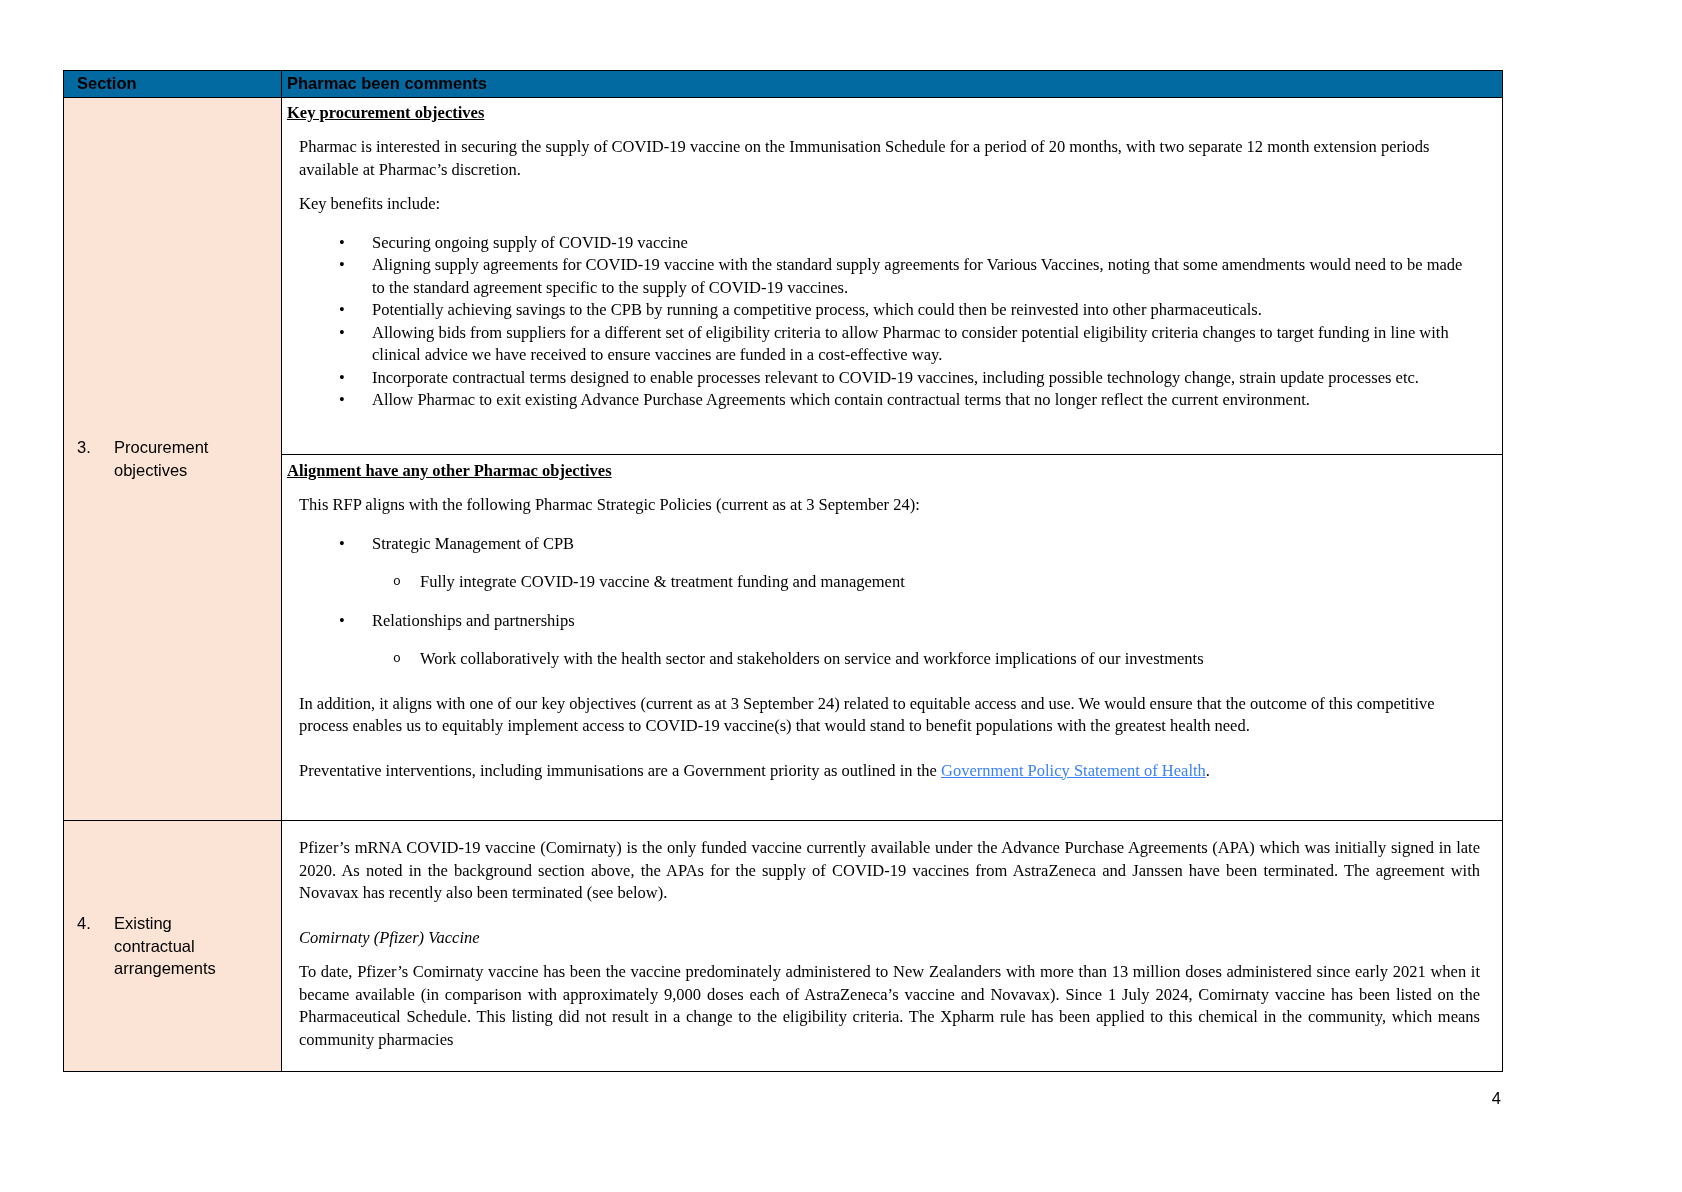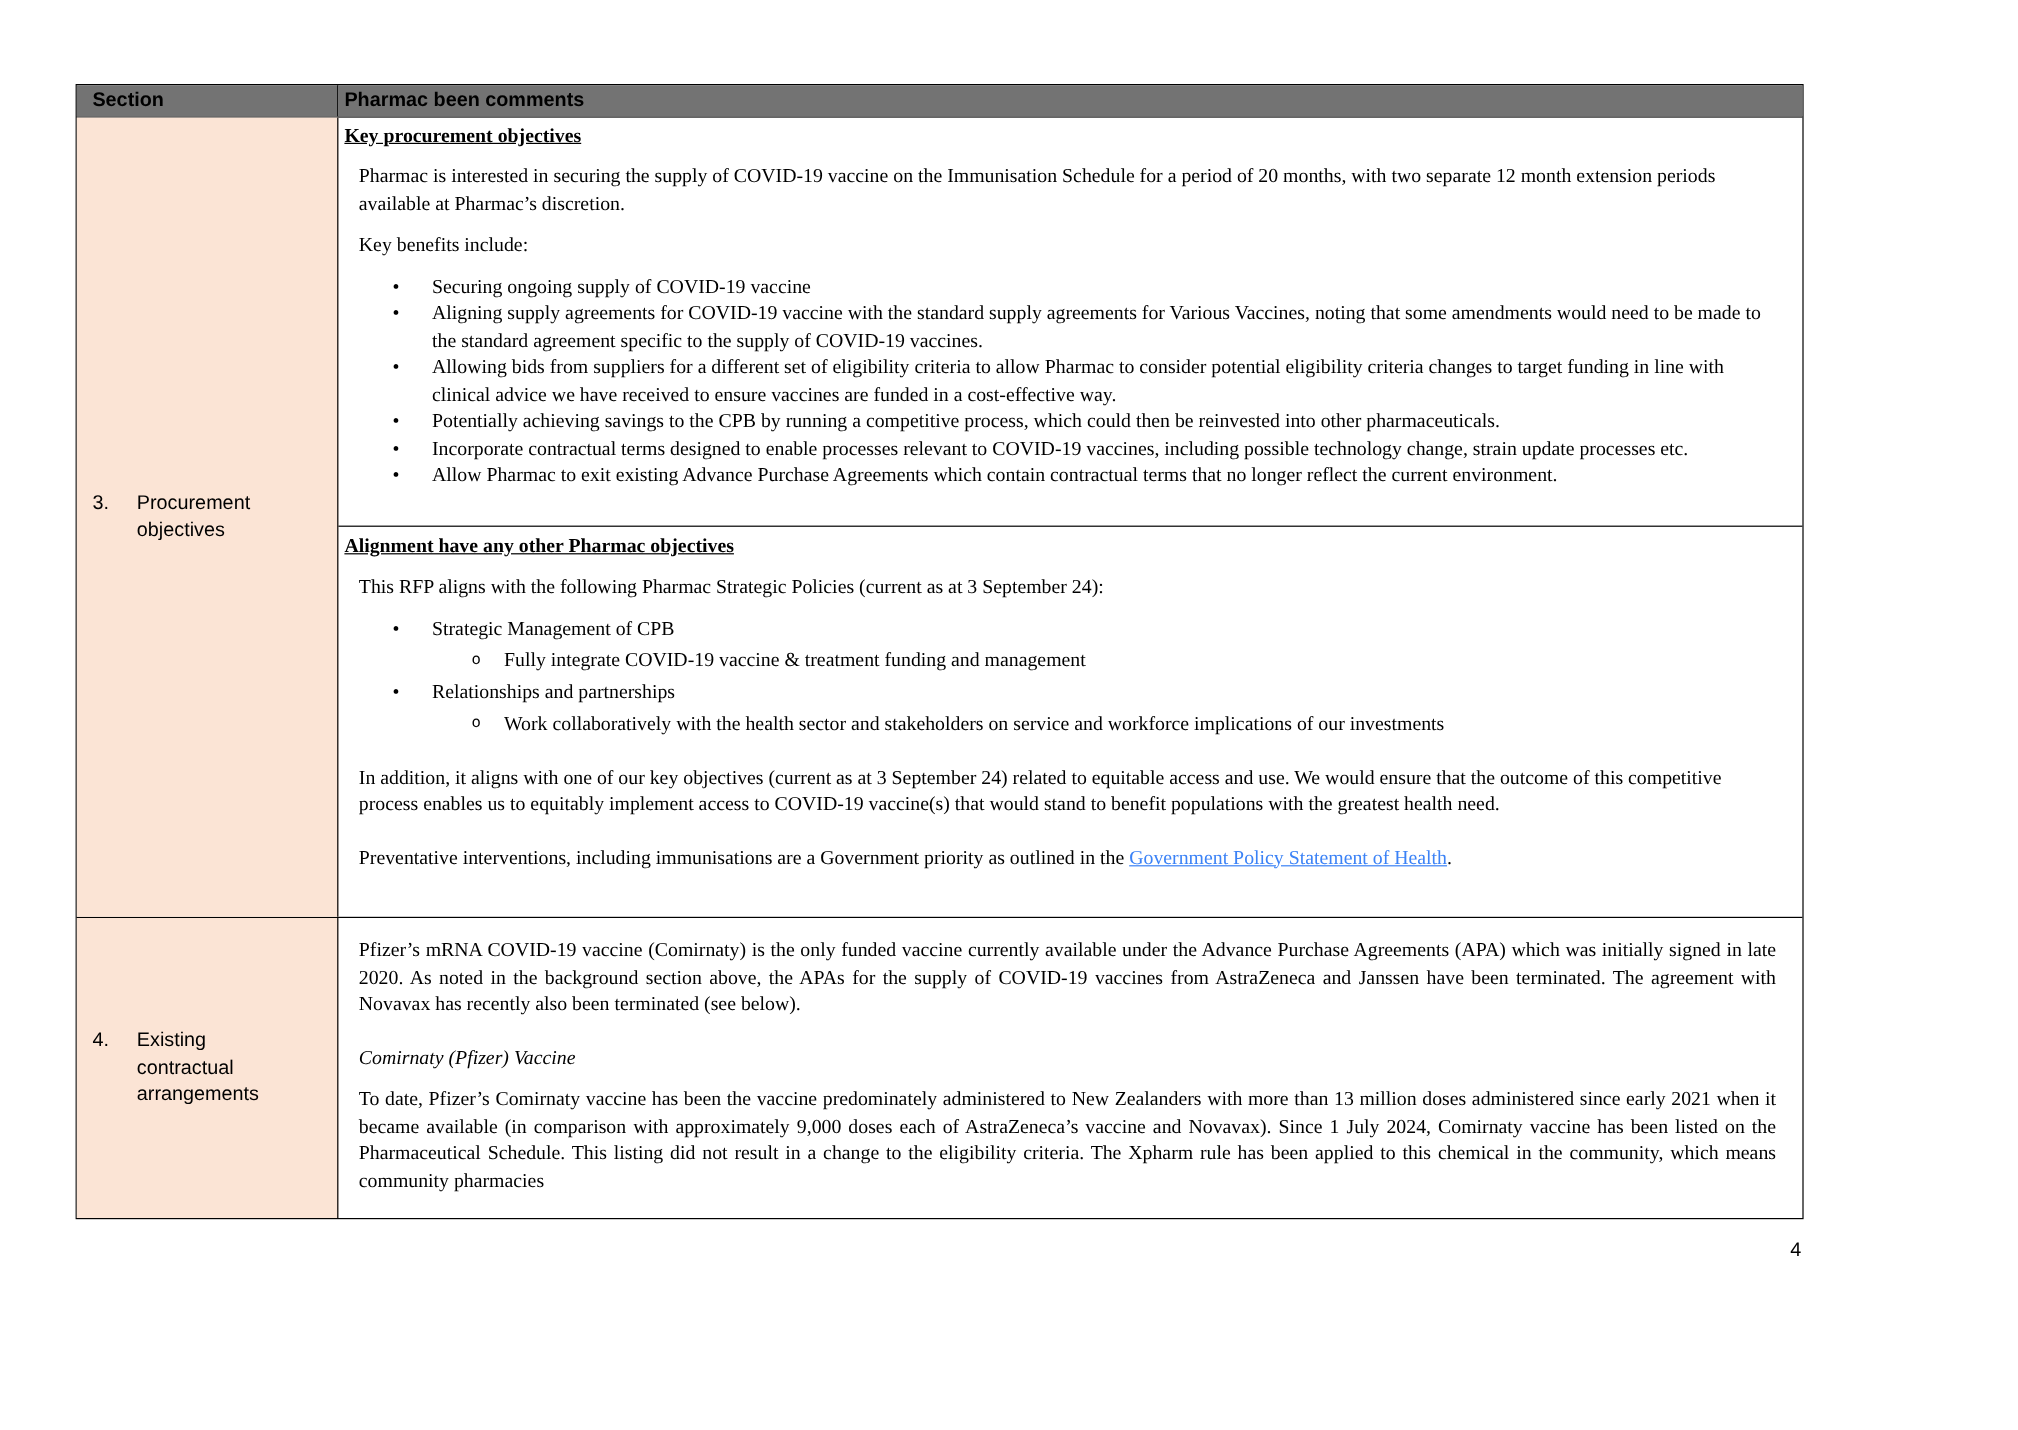--- a/index.html
+++ b/index.html
@@ -6,35 +6,35 @@
   body{
     width:1682px;height:1192px;background:#ffffff;color:#000;
     font-family:"Liberation Sans", sans-serif;position:relative;overflow:hidden;
   }
   .content{position:absolute;left:63px;top:70px;width:1440px;font-size:16.5px;line-height:22.5px;}
   .doc-table{border:1px solid #000;}
   .row{display:grid;grid-template-columns:218px 1fr;}
   .row + .row{border-top:1px solid #000;}
   .cell{min-width:0;}
   .cell.section{border-right:1px solid #000;background:#FBE4D5;}
-  .header-row .cell{background:#737373;font-weight:bold;padding:1px 5px 2px;}
+  .header-row .cell{background:#0369a1;font-weight:bold;padding:1px 5px 2px;}
   .header-row .cell.section{padding-left:13px;}
   .section-cell{display:flex;align-items:center;padding:6px 6px 6px 13px;}
   .sec-label{display:flex;align-items:flex-start;}
   .sec-num{width:37px;flex-shrink:0;}
   .sec-title{max-width:122px;}
   .comments-cell{display:flex;flex-direction:column;}
   .block{padding:4px 10px 26px 5px;font-family:Liberation Serif, serif;}
   .block + .block{border-top:1px solid #000;padding-top:5px;}
   .block-heading{font-weight:bold;text-decoration:underline;}
   .subheading{font-style:italic;margin-top:22px;}
   p{margin:12px;}
   .spaced{margin-top:22px;}
   .justify{text-align:justify;}
-  ul.bullets{list-style:none;margin:4px;padding:0;}
+  ul.bullets{list-style:none;margin:16px;padding:0;}
   ul.bullets li{display:flex;}
   ul.bullets li::before{content:"\2022";width:33px;padding-left:36px;flex-shrink:0;}
   ul.subs{list-style:none;margin:0;padding:0;}
   ul.subs li{display:flex;}
   ul.subs li::before{
     content:"o";font-family:"Liberation Mono", monospace;font-size:13px;
     width:27px;padding-left:106px;flex-shrink:0;line-height:22.5px;
   }
   .link{color:#3b82f6;text-decoration:underline;cursor:pointer;}
   .page-number{text-align:right;margin-top:15px;padding-right:2px;}
@@ -60,22 +60,22 @@
       </div>
       <div class="cell comments-cell">
 
         <div class="block">
           <div class="block-heading">Key procurement objectives</div>
           <p>Pharmac is interested in securing the supply of COVID-19 vaccine on the Immunisation Schedule for a period of 20 months, with two separate 12 month extension periods available at Pharmac’s discretion.</p>
           <p>Key benefits include:</p>
           <ul class="bullets">
             <li>Securing ongoing supply of COVID-19 vaccine</li>
             <li>Aligning supply agreements for COVID-19 vaccine with the standard supply agreements for Various Vaccines, noting that some amendments would need to be made to the standard agreement specific to the supply of COVID-19 vaccines.</li>
+            <li>Potentially achieving savings to the CPB by running a competitive process, which could then be reinvested into other pharmaceuticals.</li>
             <li>Allowing bids from suppliers for a different set of eligibility criteria to allow Pharmac to consider potential eligibility criteria changes to target funding in line with clinical advice we have received to ensure vaccines are funded in a cost-effective way.</li>
-            <li>Potentially achieving savings to the CPB by running a competitive process, which could then be reinvested into other pharmaceuticals.</li>
             <li>Incorporate contractual terms designed to enable processes relevant to COVID-19 vaccines, including possible technology change, strain update processes etc.</li>
             <li>Allow Pharmac to exit existing Advance Purchase Agreements which contain contractual terms that no longer reflect the current environment.</li>
           </ul>
         </div>
 
         <div class="block">
           <div class="block-heading">Alignment have any other Pharmac objectives</div>
           <p>This RFP aligns with the following Pharmac Strategic Policies (current as at 3 September 24):</p>
           <ul class="bullets">
             <li>Strategic Management of CPB</li>

